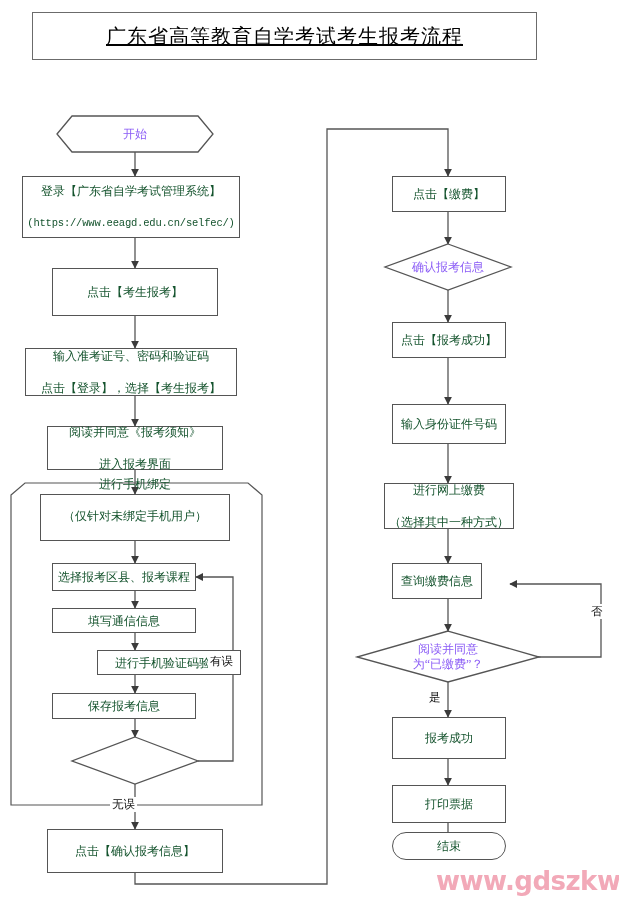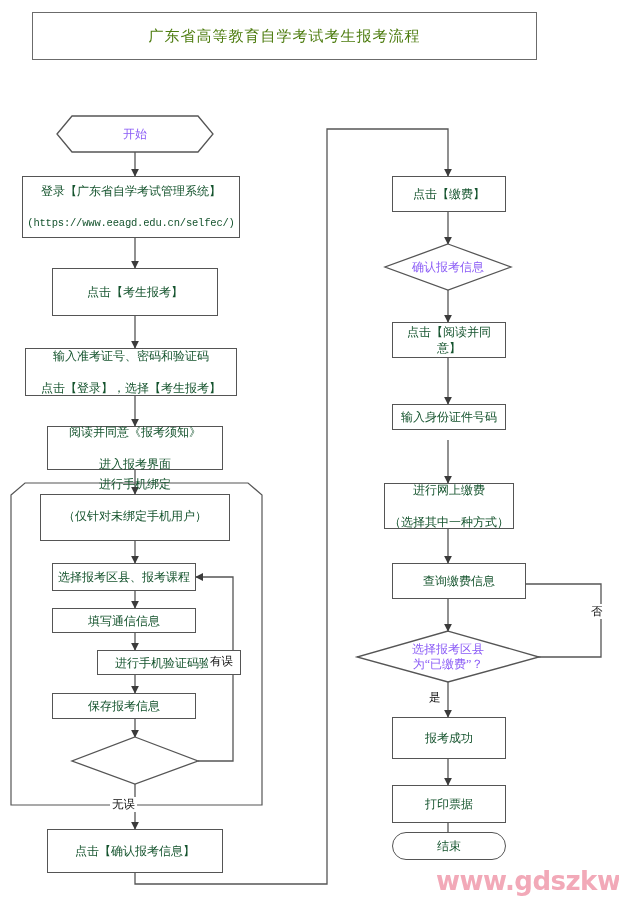--- a/index.html
+++ b/index.html
@@ -23,24 +23,25 @@
   .title-box{
     position:absolute;
     left:32px; top:12px;
     width:505px; height:48px;
     border:1px solid #6b6b6b;
     background:#ffffff;
     display:flex;align-items:center;justify-content:center;
     box-sizing:border-box;
   }
   .title-text{
-    font-size:15px;
+    font-size:20px;
     letter-spacing:1px;
-    color:#4d7c0f;
+    color:#000000;
     white-space:nowrap;
+    text-decoration:underline;
   }
   
   .node{
     position:absolute;
     box-sizing:border-box;
     display:flex;
     align-items:center;
     justify-content:center;
     text-align:center;
     background:#ffffff;
@@ -222,42 +223,42 @@
   </div>
 
   <div class="node rect" style="left:392px;top:176px;width:114px;height:36px;">
     <div class="label">点击【缴费】</div>
   </div>
 
   <div class="shape-hit" style="left:385px;top:244px;width:126px;height:46px;"></div>
   <div class="shape-text" style="left:385px;top:244px;width:126px;height:46px;">确认报考信息</div>
 
   <div class="node rect" style="left:392px;top:322px;width:114px;height:36px;">
-    <div class="label">点击【阅读并同意】</div>
-  </div>
-
-  <div class="node rect" style="left:392px;top:404px;width:114px;height:26px;text-align:center;">
+    <div class="label">点击【报考成功】</div>
+  </div>
+
+  <div class="node rect" style="left:392px;top:404px;width:114px;height:40px;text-align:center;">
     <div class="label">输入身份证件号码</div>
   </div>
 
   <div class="node rect" style="left:384px;top:483px;width:130px;height:46px;">
     <div class="label">
       <div>进行网上缴费</div>
       <div>（选择其中一种方式）</div>
     </div>
   </div>
 
-  <div class="node rect" style="left:392px;top:563px;width:134px;height:36px;">
+  <div class="node rect" style="left:392px;top:563px;width:90px;height:36px;">
     <div class="label">查询缴费信息</div>
   </div>
 
   <div class="shape-hit" style="left:357px;top:631px;width:182px;height:51px;"></div>
   <div class="shape-text" style="left:357px;top:631px;width:182px;height:51px;">
     <div>
-      <div>选择报考区县</div>
+      <div>阅读并同意</div>
       <div>为“已缴费”？</div>
     </div>
   </div>
 
   <div class="node rect" style="left:392px;top:717px;width:114px;height:42px;">
     <div class="label">报考成功</div>
   </div>
 
   <div class="node rect" style="left:392px;top:785px;width:114px;height:38px;">
     <div class="label">打印票据</div>

